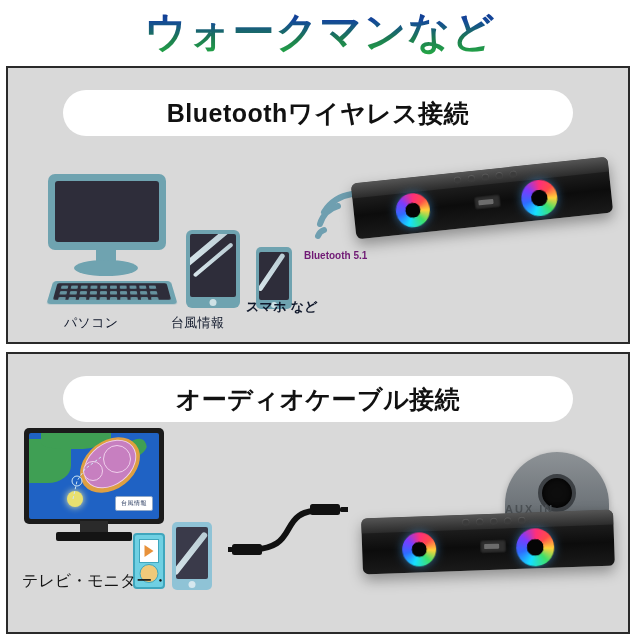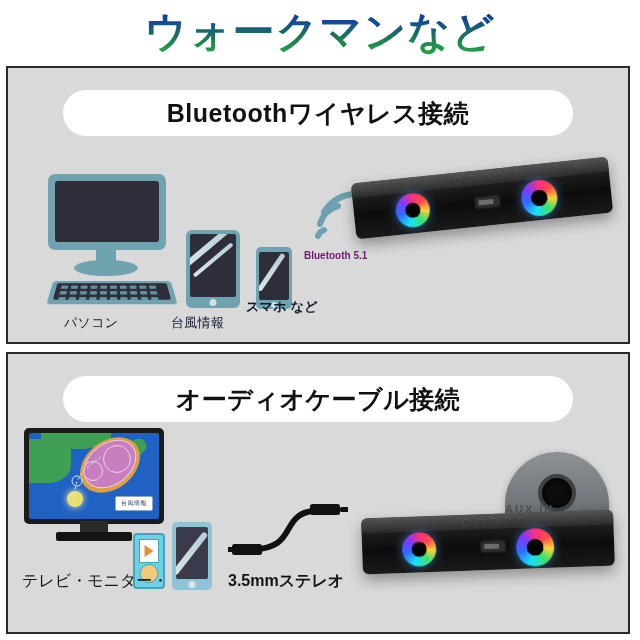--- a/index.html
+++ b/index.html
@@ -580,21 +580,20 @@
   <svg width="120" height="62" viewBox="0 0 120 62">
     <path d="M18 52 C 78 52, 44 12, 96 12" fill="none" stroke="#111111" stroke-width="6" stroke-linecap="round"></path>
     <rect x="4" y="46" width="30" height="11" rx="2.5" fill="#111111"></rect>
     <rect x="-4" y="49" width="9" height="5" rx="1.5" fill="#111111"></rect>
     <rect x="82" y="6" width="30" height="11" rx="2.5" fill="#111111"></rect>
     <rect x="112" y="9" width="9" height="5" rx="1.5" fill="#111111"></rect>
   </svg>
 </div>
 
 <div class="label-block bold" style="left:228px; top:572px;">
-  <div>3.5mmステレオ</div>
 </div>
 
 <div class="aux-callout">
   <div class="aux-port"></div>
   <div class="aux-text">AUX IN</div>
 </div>
 
 <div class="soundbar" style="left:362px; top:514px; width:252px; height:56px; transform:rotate(-2deg);">
   <div class="sb-top"></div>
   <div class="sb-ctrls">

